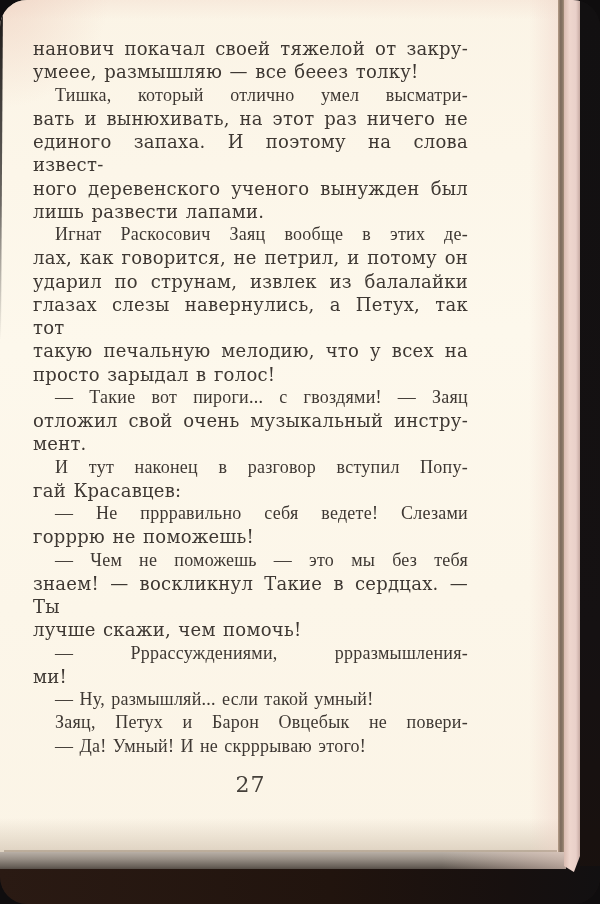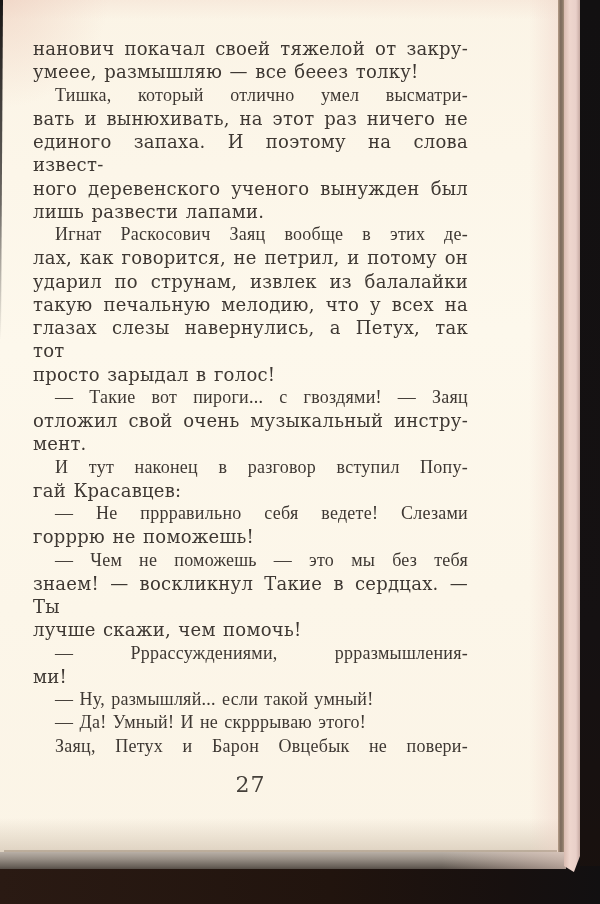--- a/index.html
+++ b/index.html
@@ -2,20 +2,21 @@
 <html><head>
 <meta charset="utf-8">
 <style>
   html,body{margin:0;padding:0;background:#0f0d0e;}
   .scene{
     position:relative;
     width:600px;height:904px;
     overflow:hidden;
     background:#131011;
     font-family:"DejaVu Serif","Liberation Serif",serif;
+    border-radius:27px;
   }
   
   .bg-right{
     position:absolute;left:580px;top:0;width:20px;height:904px;
     background:linear-gradient(to bottom,#121011,#151112 70%,#19110e);
   }
   
   .bg-bottom{
     position:absolute;left:0;top:866px;width:600px;height:38px;
     background:linear-gradient(to right,#2a1a13,#21140e 55%,#17100f 85%,#121011);
@@ -94,37 +95,37 @@
       <div class="line fill">нанович покачал своей тяжелой от закру-</div>
         <div class="line">умеее, размышляю — все бееез толку!</div>
         <div class="line fill indent">Тишка, который отлично умел высматри-</div>
         <div class="line fill">вать и вынюхивать, на этот раз ничего не</div>
         <div class="line fill">единого запаха. И поэтому на слова извест-</div>
         <div class="line fill">ного деревенского ученого вынужден был</div>
         <div class="line">лишь развести лапами.</div>
         <div class="line fill indent">Игнат Раскосович Заяц вообще в этих де-</div>
         <div class="line fill">лах, как говорится, не петрил, и потому он</div>
         <div class="line fill">ударил по струнам, извлек из балалайки</div>
+        <div class="line fill">глазах слезы навернулись, а Петух, так тот</div>
         <div class="line fill">такую печальную мелодию, что у всех на</div>
-        <div class="line fill">глазах слезы навернулись, а Петух, так тот</div>
         <div class="line">просто зарыдал в голос!</div>
         <div class="line fill indent">— Такие вот пироги... с гвоздями! — Заяц</div>
         <div class="line fill">отложил свой очень музыкальный инстру-</div>
         <div class="line">мент.</div>
         <div class="line fill indent">И тут наконец в разговор вступил Попу-</div>
         <div class="line">гай Красавцев:</div>
         <div class="line fill indent">— Не пррравильно себя ведете! Слезами</div>
         <div class="line">горррю не поможешь!</div>
         <div class="line fill indent">— Чем не поможешь — это мы без тебя</div>
         <div class="line fill">знаем! — воскликнул Такие в сердцах. — Ты</div>
         <div class="line">лучше скажи, чем помочь!</div>
         <div class="line fill indent">— Рррассуждениями, ррразмышления-</div>
         <div class="line">ми!</div>
         <div class="line indent">— Ну, размышляй... если такой умный!</div>
+        <div class="line fill indent">Заяц, Петух и Барон Овцебык не повери-</div>
         <div class="line indent">— Да! Умный! И не скрррываю этого!</div>
-        <div class="line fill indent">Заяц, Петух и Барон Овцебык не повери-</div>
         <div class="page-number">27</div>
     </div>
   </div>
   <div class="edge-line"></div>
   <div class="pink-strip"></div>
   <div class="left-sliver"></div>
 </div>
 
 </body></html>

